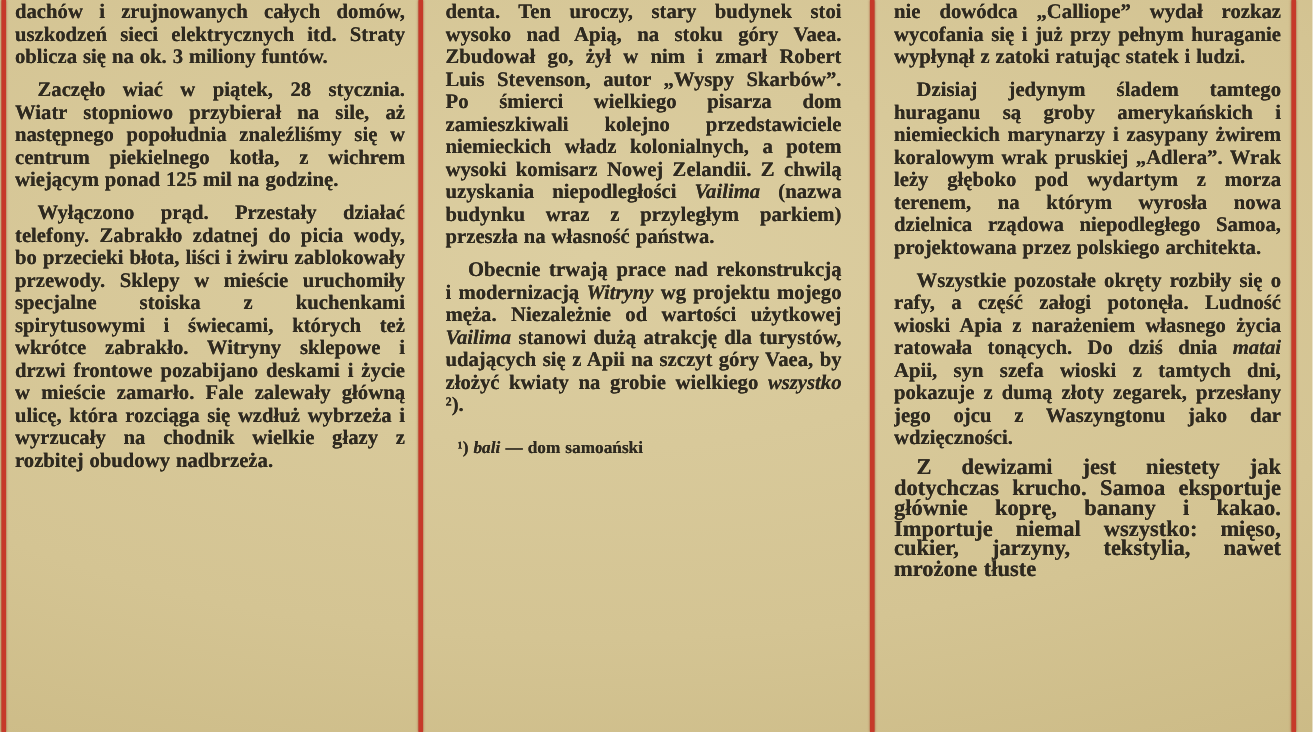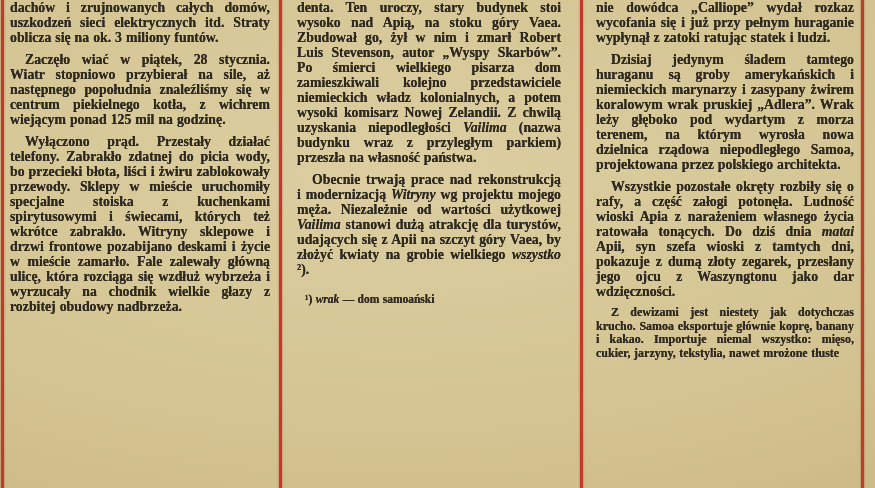--- a/index.html
+++ b/index.html
@@ -31,41 +31,41 @@
     text-shadow:0 0 .35px currentColor; 
     word-spacing:.5px;
     font-weight:bold;
   }
   #col-0{left:10px;width:260px;}
   #col-1{left:297px;width:264px;}
   #col-2{left:596px;width:258px;}
   .col p{margin:0 0 7px;text-indent:15px;}
   .col p.noindent{text-indent:0;}
   .col p.footnote{font-size:11.5px;line-height:13px;margin-top:16px;text-indent:8px;}
-  .col p.small{font-size:12px;line-height:13.6px;}
+  .col p.small{font-size:15px;line-height:13.6px;}
   i{font-style:italic;}
 </style>
 </head>
 <body>
 
 <div class="page">
   <div class="rule" id="rule-0"></div>
   <div class="rule" id="rule-1"></div>
   <div class="rule" id="rule-2"></div>
   <div class="rule" id="rule-3"></div>
 
   <div class="col" id="col-0">
       <p class="noindent">dachów i zrujnowanych całych domów, uszkodzeń sieci elektrycznych itd. Straty oblicza się na ok. 3 miliony funtów.</p>
       <p>Zaczęło wiać w piątek, 28 stycznia. Wiatr stopniowo przybierał na sile, aż następnego popołudnia znaleźliśmy się w centrum piekielnego kotła, z wichrem wiejącym ponad 125 mil na godzinę.</p>
       <p>Wyłączono prąd. Przestały działać telefony. Zabrakło zdatnej do picia wody, bo przecieki błota, liści i żwiru zablokowały przewody. Sklepy w mieście uruchomiły specjalne stoiska z kuchenkami spirytusowymi i świecami, których też wkrótce zabrakło. Witryny sklepowe i drzwi frontowe pozabijano deskami i życie w mieście zamarło. Fale zalewały główną ulicę, która rozciąga się wzdłuż wybrzeża i wyrzucały na chodnik wielkie głazy z rozbitej obudowy nadbrzeża.</p>
     </div>
   <div class="col" id="col-1">
       <p class="noindent">denta. Ten uroczy, stary budynek stoi wysoko nad Apią, na stoku góry Vaea. Zbudował go, żył w nim i zmarł Robert Luis Stevenson, autor „Wyspy Skarbów”. Po śmierci wielkiego pisarza dom zamieszkiwali kolejno przedstawiciele niemieckich władz kolonialnych, a potem wysoki komisarz Nowej Zelandii. Z chwilą uzyskania niepodległości <i>Vailima</i> (nazwa budynku wraz z przyległym parkiem) przeszła na własność państwa.</p>
       <p>Obecnie trwają prace nad rekonstrukcją i modernizacją <i>Witryny</i> wg projektu mojego męża. Niezależnie od wartości użytkowej <i>Vailima</i> stanowi dużą atrakcję dla turystów, udających się z Apii na szczyt góry Vaea, by złożyć kwiaty na grobie wielkiego <i>wszystko</i> ²).</p>
-      <p class="footnote">¹) <i>wrak</i> — dom samoański</p>
+      <p class="footnote">¹) <i>bali</i> — dom samoański</p>
     </div>
   <div class="col" id="col-2">
       <p class="noindent">nie dowódca „Calliope” wydał rozkaz wycofania się i już przy pełnym huraganie wypłynął z zatoki ratując statek i ludzi.</p>
       <p>Dzisiaj jedynym śladem tamtego huraganu są groby amerykańskich i niemieckich marynarzy i zasypany żwirem koralowym wrak pruskiej „Adlera”. Wrak leży głęboko pod wydartym z morza terenem, na którym wyrosła nowa dzielnica rządowa niepodległego Samoa, projektowana przez polskiego architekta.</p>
       <p>Wszystkie pozostałe okręty rozbiły się o rafy, a część załogi potonęła. Ludność wioski Apia z narażeniem własnego życia ratowała tonących. Do dziś dnia <i>matai</i> Apii, syn szefa wioski z tamtych dni, pokazuje z dumą złoty zegarek, przesłany jego ojcu z Waszyngtonu jako dar wdzięczności.</p>
       <p class="small">Z dewizami jest niestety jak dotychczas krucho. Samoa eksportuje głównie koprę, banany i kakao. Importuje niemal wszystko: mięso, cukier, jarzyny, tekstylia, nawet mrożone tłuste</p>
     </div>
 </div>
 
 </body></html>

